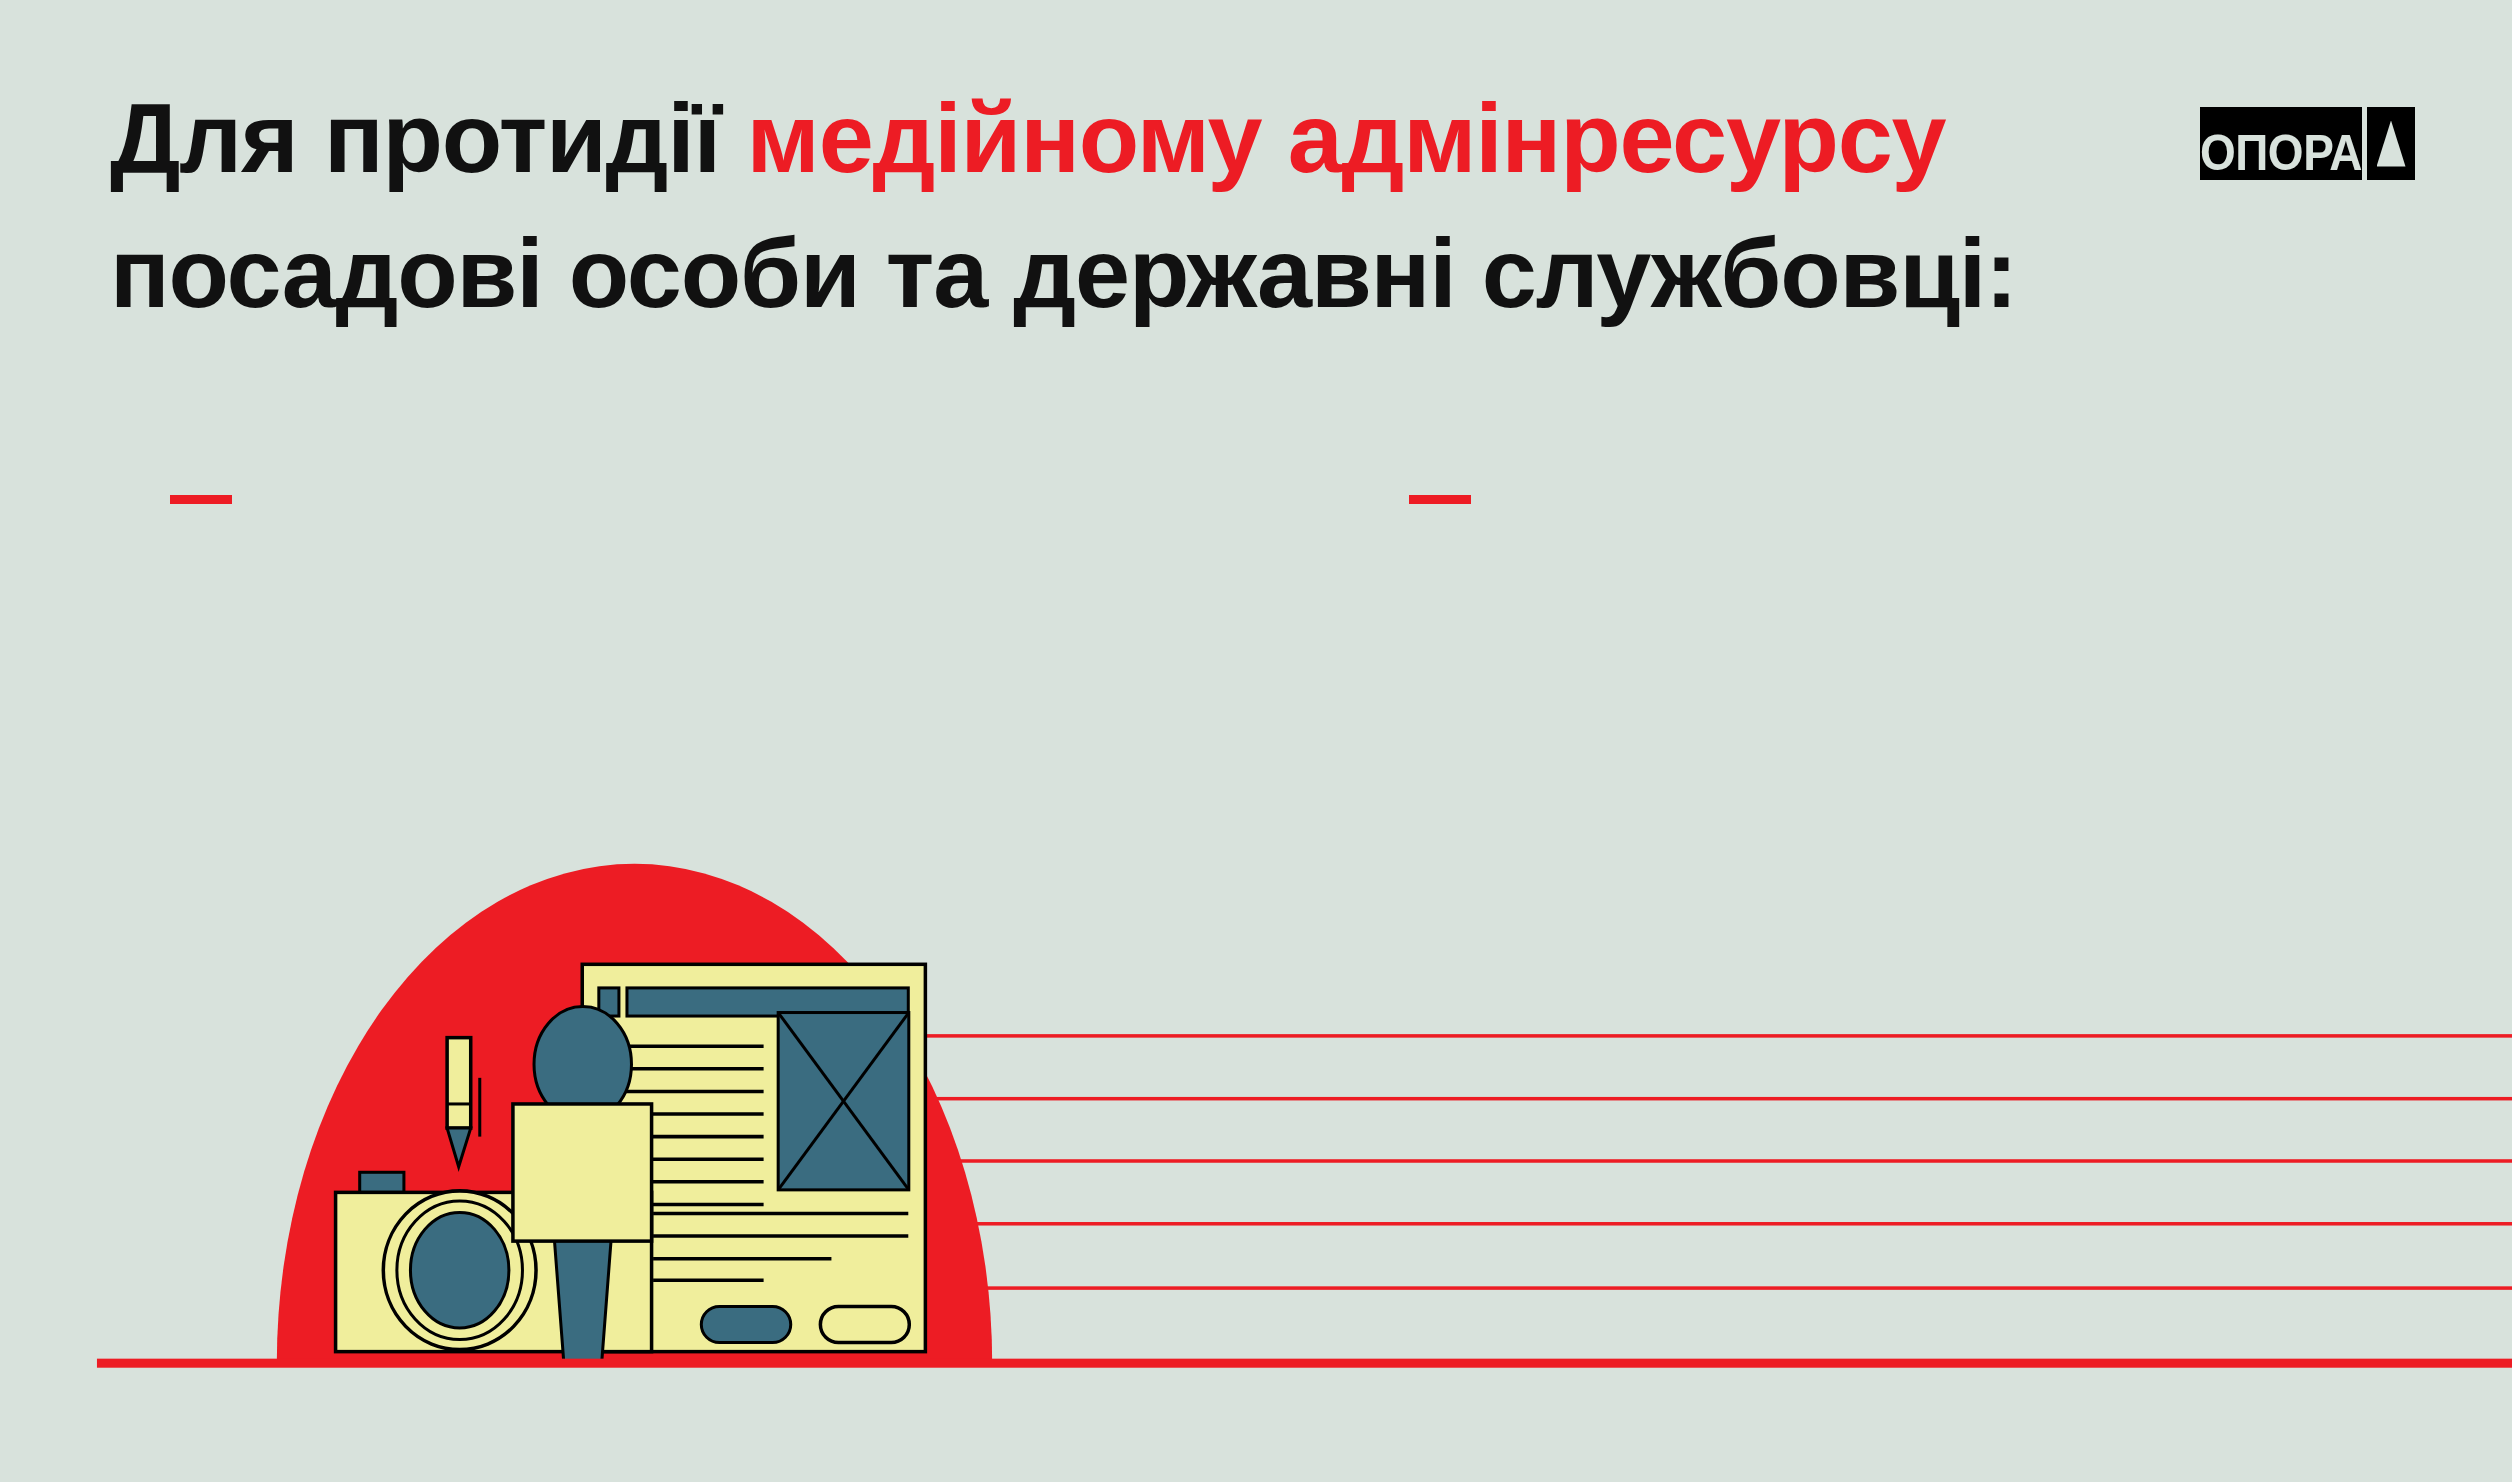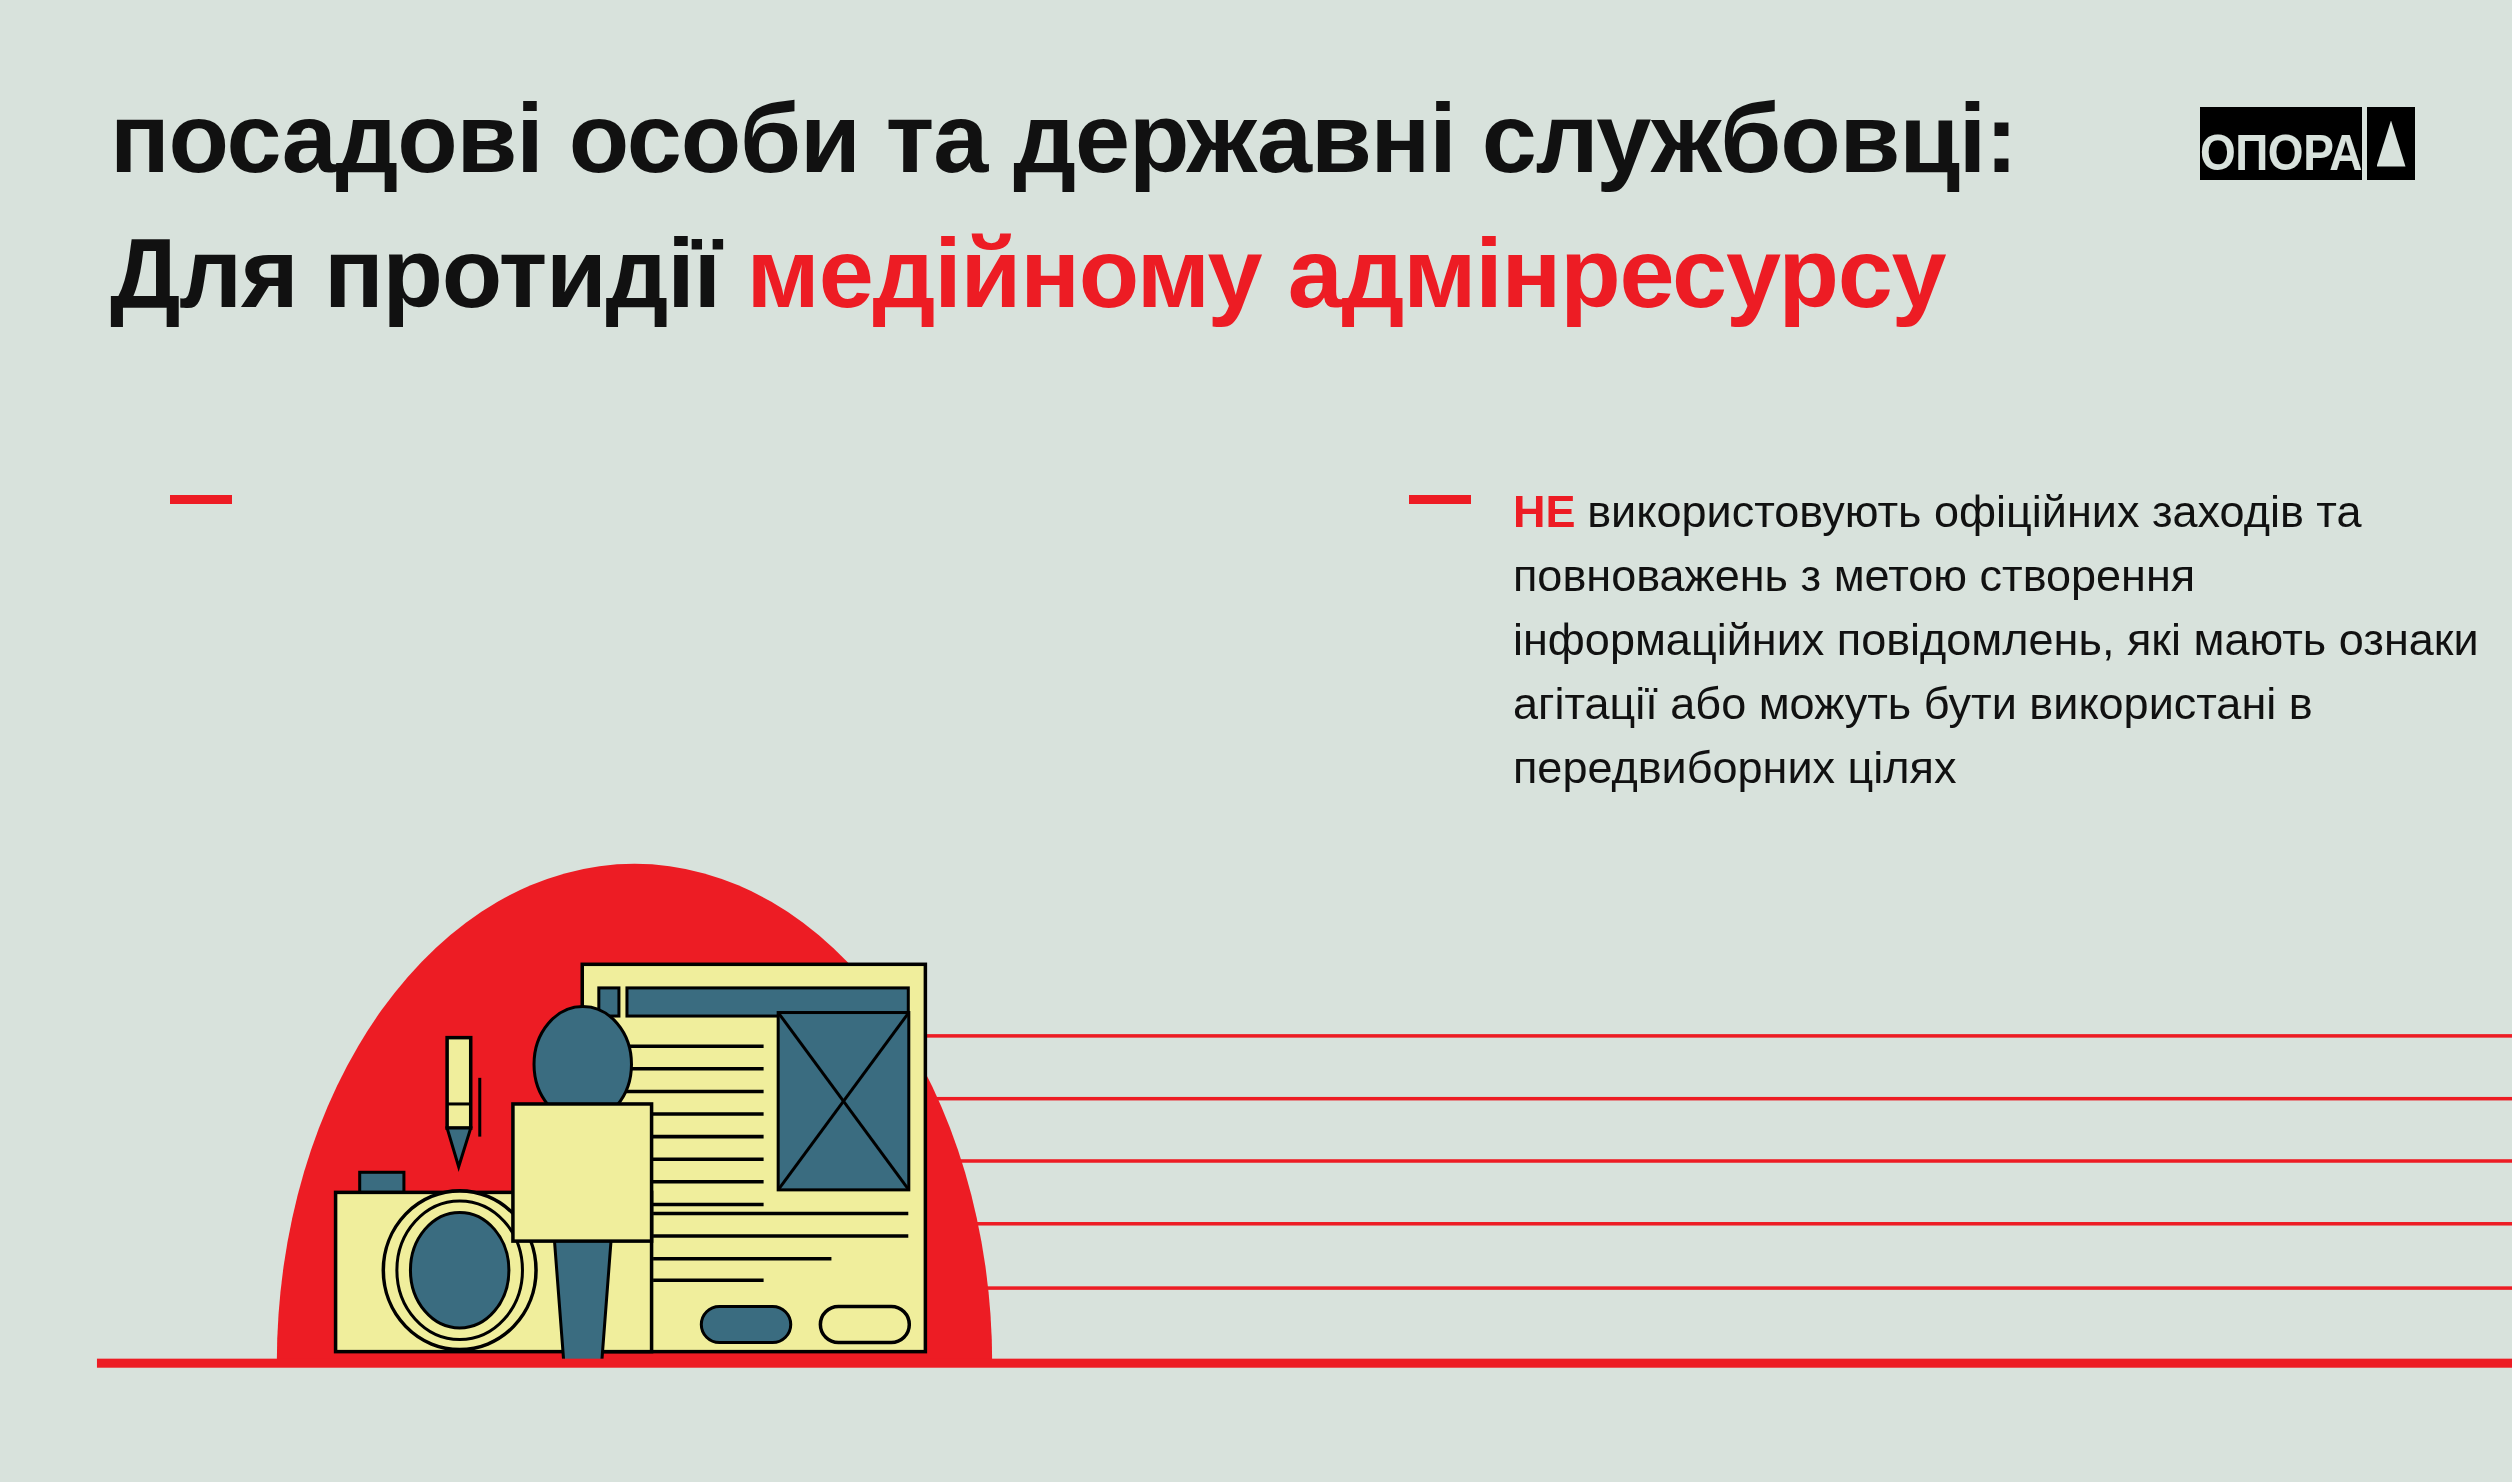--- a/index.html
+++ b/index.html
@@ -131,40 +131,33 @@
     <g>
       <ellipse class="shape-t" cx="1160" cy="2118" rx="97" ry="115"></ellipse>
       <polygon class="shape-t" points="1103,2460 1217,2460 1198,2708 1122,2708"></polygon>
       <rect class="shape-y" x="1021" y="2197" width="276" height="273"></rect>
     </g>
 
     <rect class="red-rule" x="193" y="2704" width="4882" height="18"></rect>
   </svg>
 
   <div class="title">
-    <div>посадові особи та державні службовці:</div>
     <div>
       <span>Для протидії </span><span class="accent">медійному адмінресурсу</span>
     </div>
+    <div>посадові особи та державні службовці:</div>
   </div>
 
   <div class="logo">
     <div class="logo-box">
       <span class="logo-text">ОПОРА</span>
     </div>
     <div class="logo-tri-box">
       <div class="logo-triangle"></div>
     </div>
   </div>
 
   <div class="dash left"></div>
 
   <div class="dash right"></div>
-  <div class="bullet right">
-    <span class="lead">НЕ</span><span class="prelines">використовують офіційних заходів та
-повноважень з метою створення
-інформаційних повідомлень, які мають ознаки
-агітації або можуть бути використані в
-передвиборних цілях</span>
-  </div>
 
 </div>
 
 
 </body></html>

